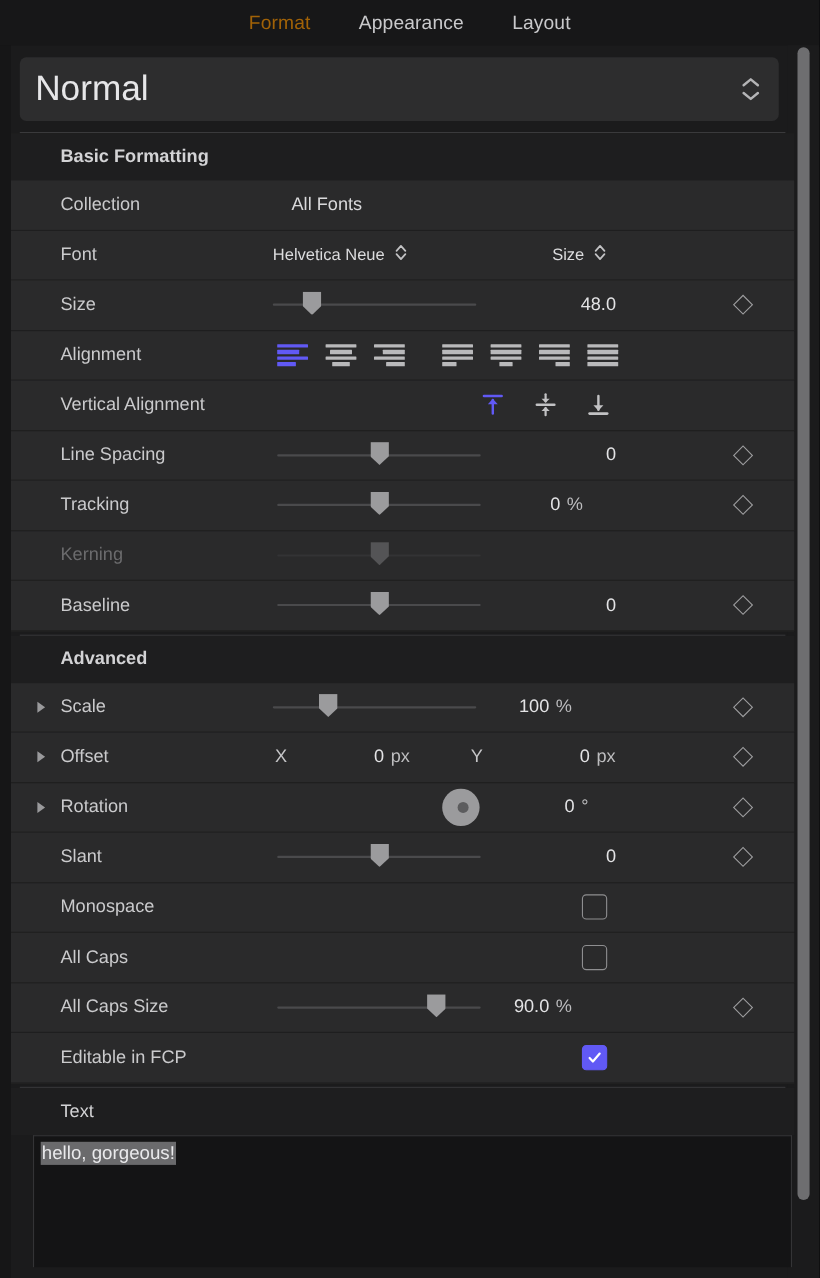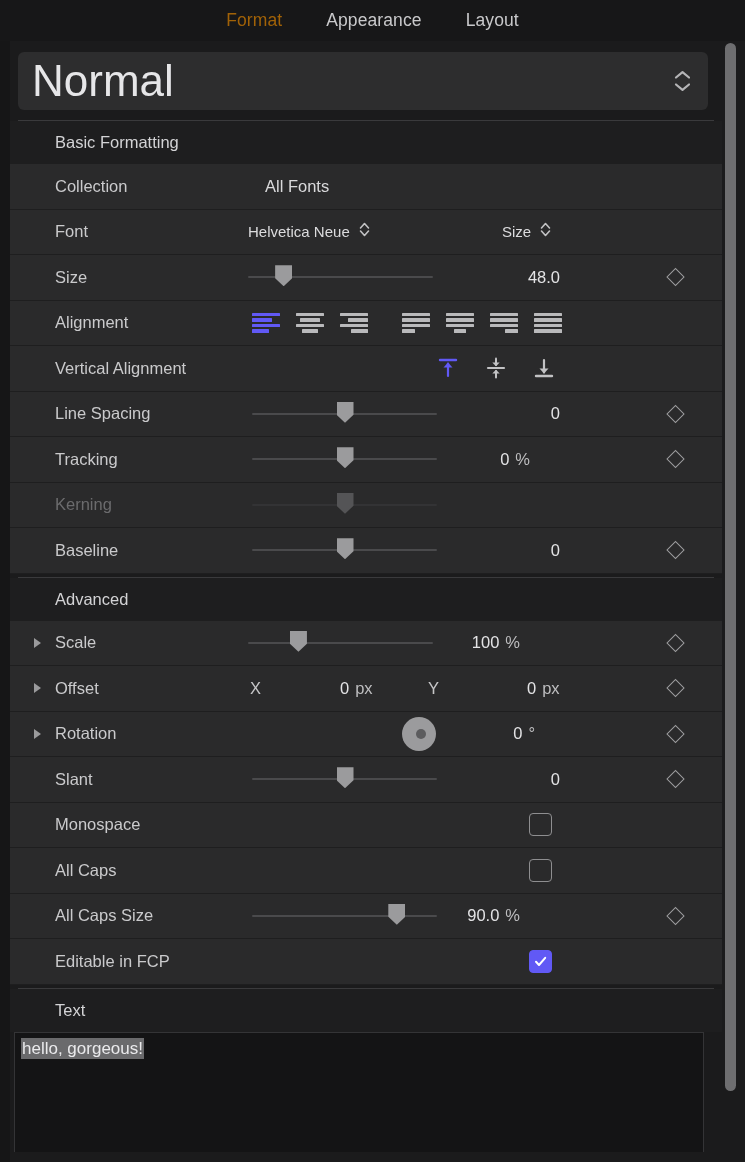--- a/index.html
+++ b/index.html
@@ -31,32 +31,32 @@
   .content{position:absolute;left:10px;top:0;width:712px;height:1121px;}
 
   
   .stylerow{height:79px;display:flex;align-items:center;}
   .stylepop{
     position:relative;margin-left:8px;width:690px;height:58px;
     background:#2d2d2e;border-radius:6px;
     display:flex;align-items:center;
   }
   .stylepop .label{
-    font-size:44px;color:#e6e6e8;padding-left:14px;font-weight:300;
+    font-size:32px;color:#e6e6e8;padding-left:14px;font-weight:300;
     font-family:"Liberation Sans","DejaVu Sans",sans-serif;
   }
   .stepper{position:absolute;right:17px;top:50%;transform:translateY(-50%);
     display:flex;flex-direction:column;align-items:center;gap:3px;}
   .stepper .chv{display:block;}
 
   .hr-top{height:1px;background:#3a3a3c;margin:0 8px;}
 
   
   .section{
-    background:#1e1e1f;height:43px;display:flex;align-items:center;
+    background:#1e1e1f;height:43px;display:flex;align-items:center;font-weight:bold;
   }
   .section .stitle{font-size:16.5px;color:#d3d3d5;padding-left:45px;}
 
   
   .row{
     position:relative;height:44.5px;background:#2a2a2b;
     border-bottom:1px solid #1e1e1f;
     display:flex;align-items:center;
   }
   .row.dim .rlabel{color:#6b6b6d;}
@@ -118,21 +118,21 @@
   .axis{font-size:16.5px;color:#c6c6c8;}
 
   
   .cbx{position:absolute;left:519px;width:23px;height:23px;border-radius:4px;
     border:1.6px solid #8e8e90;box-sizing:border-box;background:transparent;}
   .cbx.checked{background:#6159f5;border-color:#6159f5;display:flex;align-items:center;justify-content:center;}
 
   
   .textsec{background:#1e1e1f;height:43px;display:flex;align-items:center;}
   .textsec .stitle{font-size:16.5px;color:#d3d3d5;padding-left:45px;}
-  .tarea{position:relative;margin-left:4px;width:690px;height:120px;background:#141415;
+  .tarea{position:relative;margin-left:20px;width:690px;height:120px;background:#141415;
     border:1px solid #343436;box-sizing:border-box;border-bottom:none;}
   .tarea .txt{font-size:17px;color:#d8d8da;padding:6px 0 0 6px;display:inline-block;}
   .tarea .sel{background:#6a6a6c;color:#eaeaec;padding:1px 1px;}
 
   
   .scrollbar{position:absolute;right:9px;top:2px;width:11px;height:1048px;
     background:#6e6e70;border-radius:6px;}
   .sbtrack{position:absolute;right:0;top:0;width:29px;height:1121px;background:#1b1b1c;}
 </style>
 </head>

